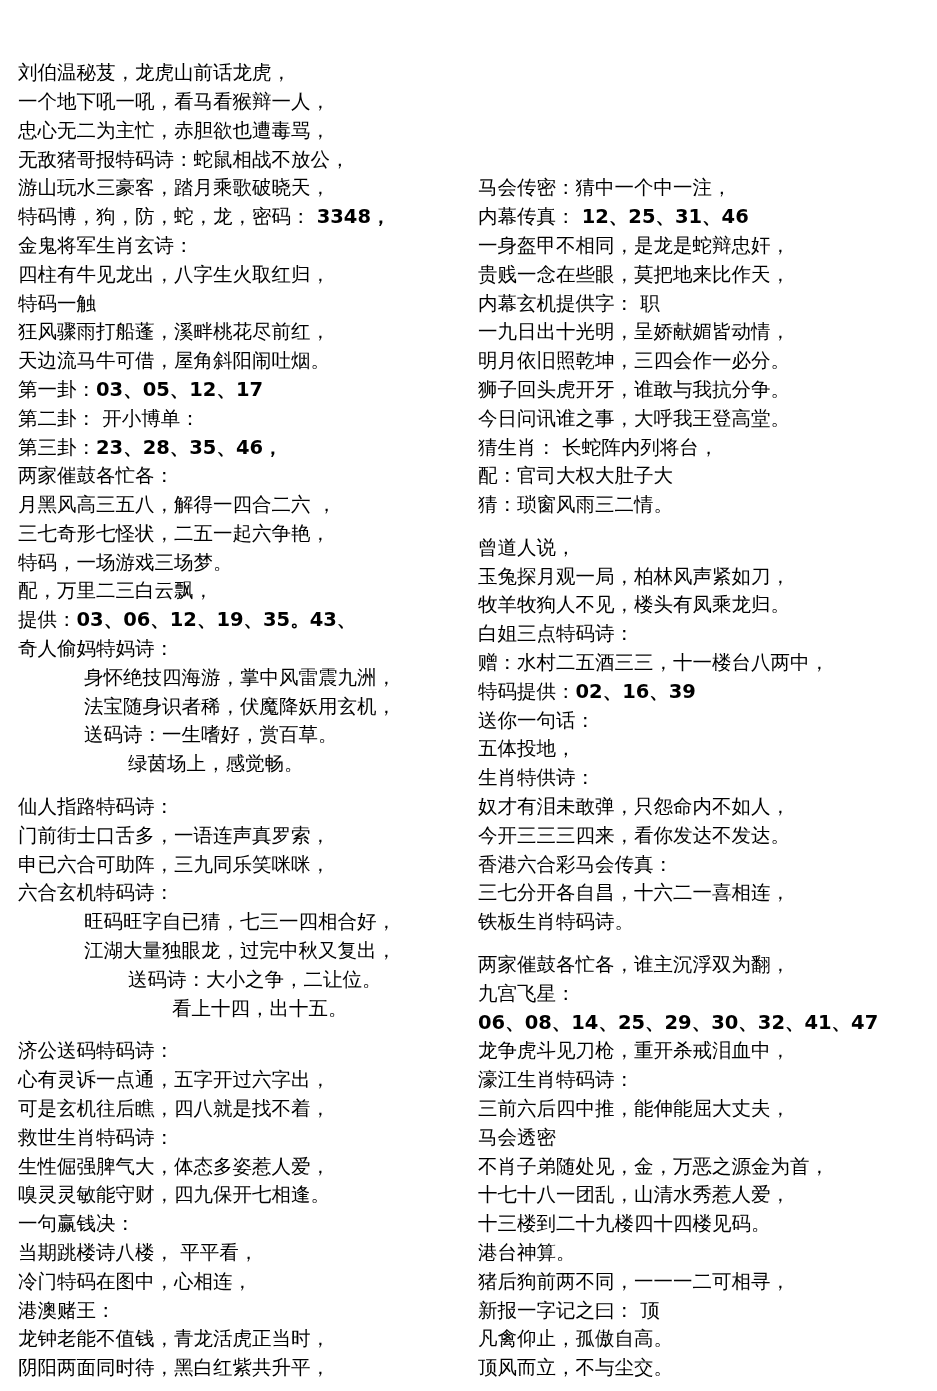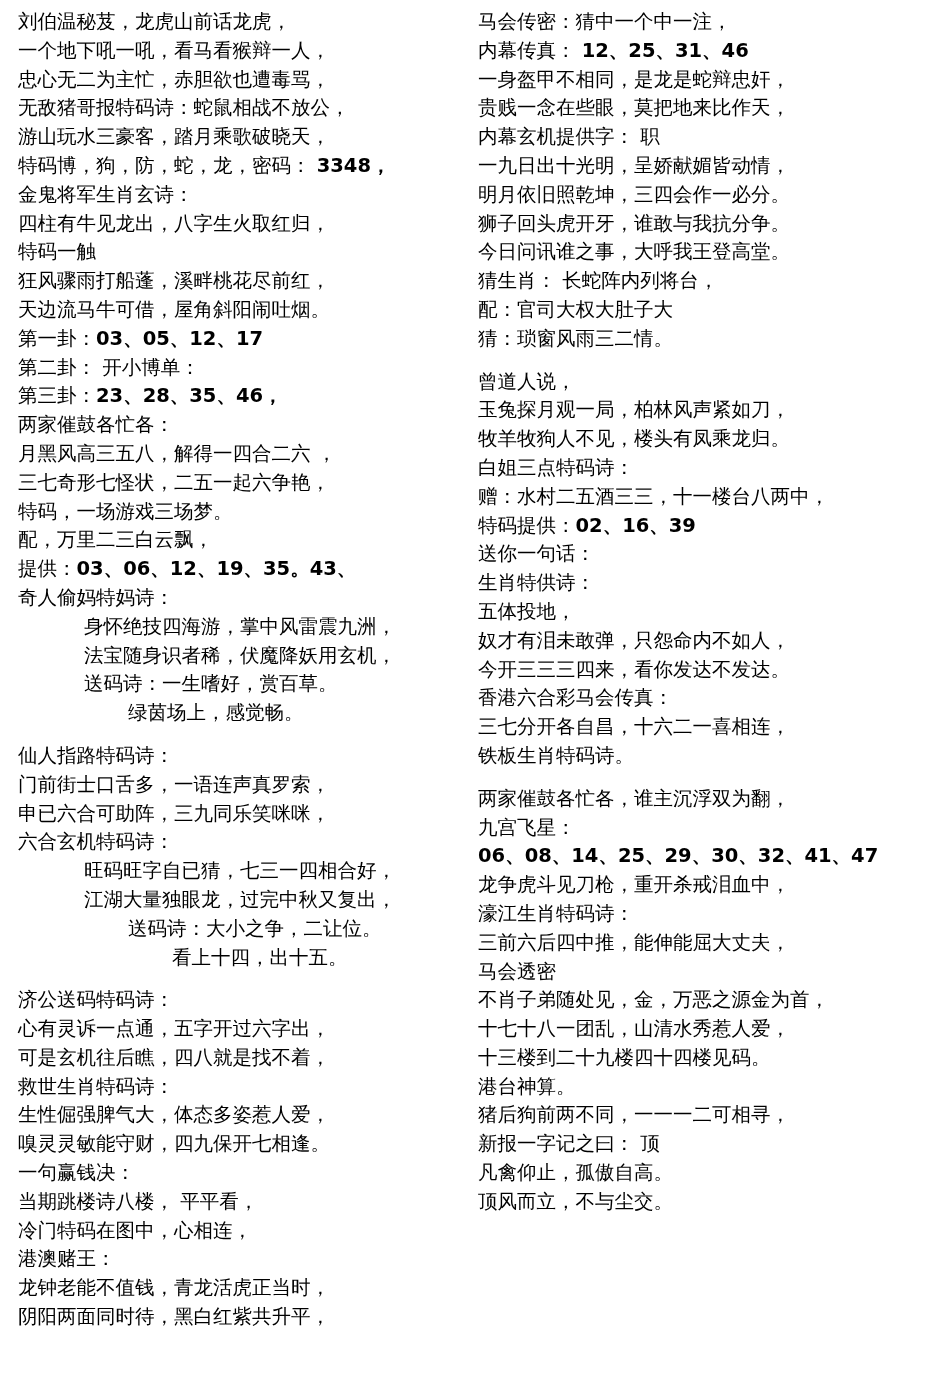--- a/index.html
+++ b/index.html
@@ -17,21 +17,21 @@
     position: relative;
     width: 937px;
     height: 1391px;
     box-sizing: border-box;
     padding: 8px 14px 8px 18px;
     overflow: hidden;
   }
   .columns {
     display: flex;
     flex-direction: row;
-    align-items: flex-start;
+    align-items: flex-end;
     gap: 18px;
     height: 100%;
   }
   .col {
     width: 442px;
     flex: 0 0 442px;
   }
   .line {
     font-size: 19.5px;
     line-height: 28.8px;
@@ -113,22 +113,22 @@
         <div class="line">配：官司大权大肚子大</div>
         <div class="line">猜：琐窗风雨三二情。</div>
         <div class="line" style="height: 14px; line-height: 14px;">&nbsp;</div>
         <div class="line">曾道人说，</div>
         <div class="line">玉兔探月观一局，柏林风声紧如刀，</div>
         <div class="line">牧羊牧狗人不见，楼头有凤乘龙归。</div>
         <div class="line">白姐三点特码诗：</div>
         <div class="line">赠：水村二五酒三三，十一楼台八两中，</div>
         <div class="line"><span>特码提供：</span><span class="b">02、16、39</span></div>
         <div class="line">送你一句话：</div>
+        <div class="line">五体投地，</div>
         <div class="line">生肖特供诗：</div>
-        <div class="line">五体投地，</div>
         <div class="line">奴才有泪未敢弹，只怨命内不如人，</div>
         <div class="line">今开三三三四来，看你发达不发达。</div>
         <div class="line">香港六合彩马会传真：</div>
         <div class="line">三七分开各自昌，十六二一喜相连，</div>
         <div class="line">铁板生肖特码诗。</div>
         <div class="line" style="height: 14px; line-height: 14px;">&nbsp;</div>
         <div class="line">两家催鼓各忙各，谁主沉浮双为翻，</div>
         <div class="line">九宫飞星：</div>
         <div class="line"><span class="b">06、08、14、25、29、30、32、41、47</span></div>
         <div class="line">龙争虎斗见刀枪，重开杀戒泪血中，</div>

